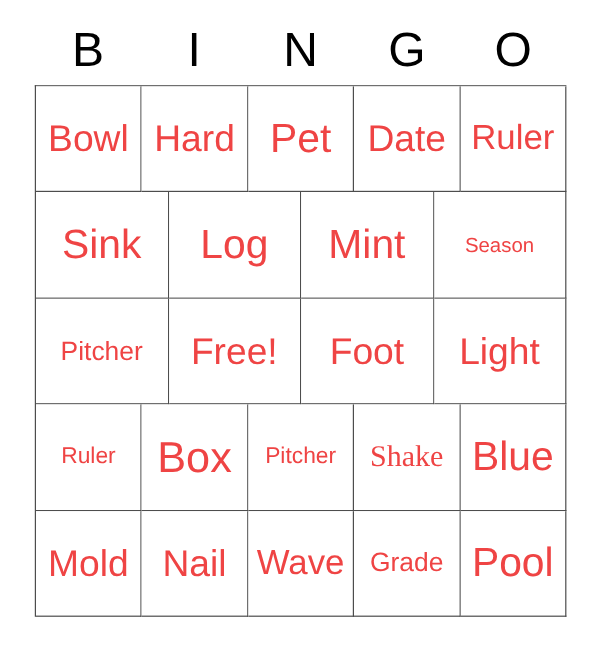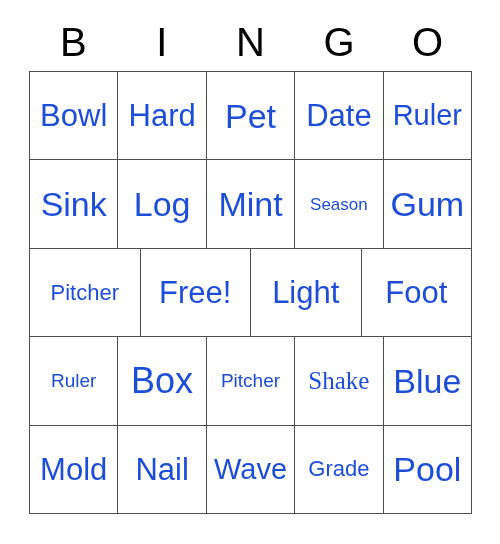--- a/index.html
+++ b/index.html
@@ -64,21 +64,21 @@
     border-right: 1px solid #4d4d4d;
     border-bottom: 1px solid #4d4d4d;
     display: flex;
     align-items: center;
     justify-content: center;
     background: #ffffff;
     overflow: hidden;
     padding: 0 1px;
   }
   .cell-text {
-    color: #1d4ed8;
+    color: #ef4444;
     line-height: 1;
     white-space: nowrap;
     text-align: center;
     font-weight: 400;
   }
   
   .fs-xl { font-size: 36px; }
   .fs-lg { font-size: 34px; }
   .fs-md { font-size: 31px; }
   .fs-sm { font-size: 29px; }
@@ -126,37 +126,34 @@
         </div>
       <div class="cell">
           <span class="cell-text fs-lg">Log</span>
         </div>
       <div class="cell">
           <span class="cell-text fs-lg">Mint</span>
         </div>
       <div class="cell">
           <span class="cell-text fs-micro">Season</span>
         </div>
-      <div class="cell">
-          <span class="cell-text fs-lg">Gum</span>
-        </div>
     </div>
 
     <div class="grid-row">
       <div class="cell">
           <span class="cell-text fs-xxs">Pitcher</span>
         </div>
       <div class="cell">
           <span class="cell-text fs-md">Free!</span>
         </div>
       <div class="cell">
-          <span class="cell-text fs-md">Light</span>
+          <span class="cell-text fs-md">Foot</span>
         </div>
       <div class="cell">
-          <span class="cell-text fs-md">Foot</span>
+          <span class="cell-text fs-md">Light</span>
         </div>
     </div>
 
     <div class="grid-row">
       <div class="cell">
           <span class="cell-text fs-tiny">Ruler</span>
         </div>
       <div class="cell">
           <span class="cell-text fs-xl">Box</span>
         </div>

